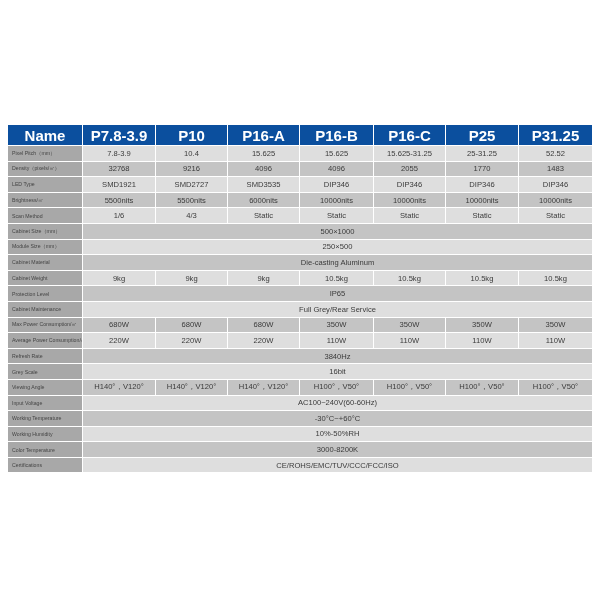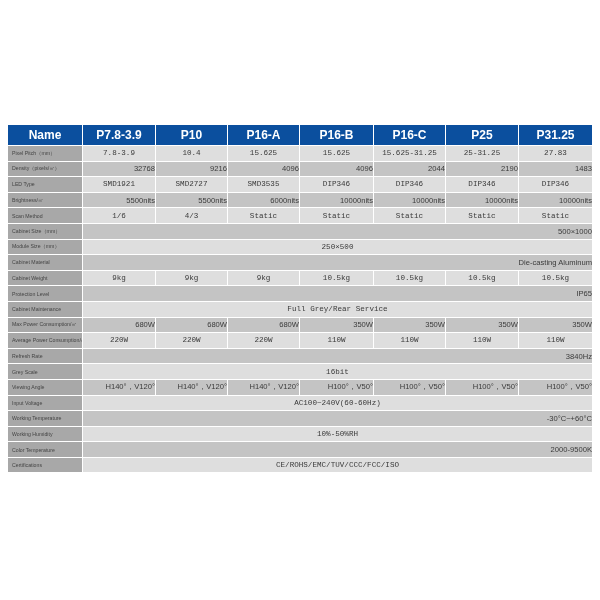--- a/index.html
+++ b/index.html
@@ -5,28 +5,28 @@
     html, body { margin: 0; padding: 0; background: #ffffff; }
     body { width: 600px; height: 600px; position: relative; font-family: "Liberation Sans", sans-serif; }
     .spec-table {
       position: absolute; left: 7px; top: 124px; width: 585px;
       border-collapse: collapse; table-layout: fixed;
     }
     .spec-table th, .spec-table td {
       border: 1px solid #ffffff; padding: 0; text-align: center; overflow: hidden; white-space: nowrap;
     }
     .spec-table thead th {
-      background: #0b4f9e; color: #ffffff; font-weight: bold; font-size: 12px; height: 20px;
+      background: #0b4f9e; color: #ffffff; font-weight: bold; font-size: 15px; height: 20px;
     }
     .spec-table tbody td { height: 14.6px; font-size: 7.6px; color: #3a3a3a; }
     .spec-table tbody td.label {
       background: #a8a8a8; color: #444; font-size: 5.2px; text-align: left; padding-left: 4px;
     }
-    .spec-table tbody tr.odd td.val { background: #dedede; font-family: Liberation Mono, monospace; }
-    .spec-table tbody tr.even td.val { background: #c4c4c4; text-align: right; }
+    .spec-table tbody tr.odd td.val { background: #dedede; }
+    .spec-table tbody tr.even td.val { background: #c4c4c4; }
   </style>
 </head>
 <body>
 
 <table class="spec-table">
   <colgroup>
     <col style="width:75px">
       <col style="width:73px">
       <col style="width:72px">
       <col style="width:72px">
@@ -49,30 +49,30 @@
   </thead>
   <tbody id="spec-body">
       <tr class="odd">
         <td class="label">Pixel Pitch（mm）</td>
         <td class="val">7.8-3.9</td>
         <td class="val">10.4</td>
         <td class="val">15.625</td>
         <td class="val">15.625</td>
         <td class="val">15.625-31.25</td>
         <td class="val">25-31.25</td>
-        <td class="val">27.83</td>
+        <td class="val">52.52</td>
       </tr>
       <tr class="even">
         <td class="label">Density（pixels/㎡）</td>
         <td class="val">32768</td>
         <td class="val">9216</td>
         <td class="val">4096</td>
         <td class="val">4096</td>
-        <td class="val">2044</td>
-        <td class="val">2190</td>
+        <td class="val">2055</td>
+        <td class="val">1770</td>
         <td class="val">1483</td>
       </tr>
       <tr class="odd">
         <td class="label">LED Type</td>
         <td class="val">SMD1921</td>
         <td class="val">SMD2727</td>
         <td class="val">SMD3535</td>
         <td class="val">DIP346</td>
         <td class="val">DIP346</td>
         <td class="val">DIP346</td>
@@ -173,20 +173,20 @@
       <tr class="even">
         <td class="label">Working Temperature</td>
         <td class="val" colspan="7">-30°C~+60°C</td>
       </tr>
       <tr class="odd">
         <td class="label">Working Humidity</td>
         <td class="val" colspan="7">10%-50%RH</td>
       </tr>
       <tr class="even">
         <td class="label">Color Temperature</td>
-        <td class="val" colspan="7">2000-9500K</td>
+        <td class="val" colspan="7">3000-8200K</td>
       </tr>
       <tr class="odd">
         <td class="label">Certifications</td>
         <td class="val" colspan="7">CE/ROHS/EMC/TUV/CCC/FCC/ISO</td>
       </tr>
     </tbody>
 </table>
 
 </body></html>

